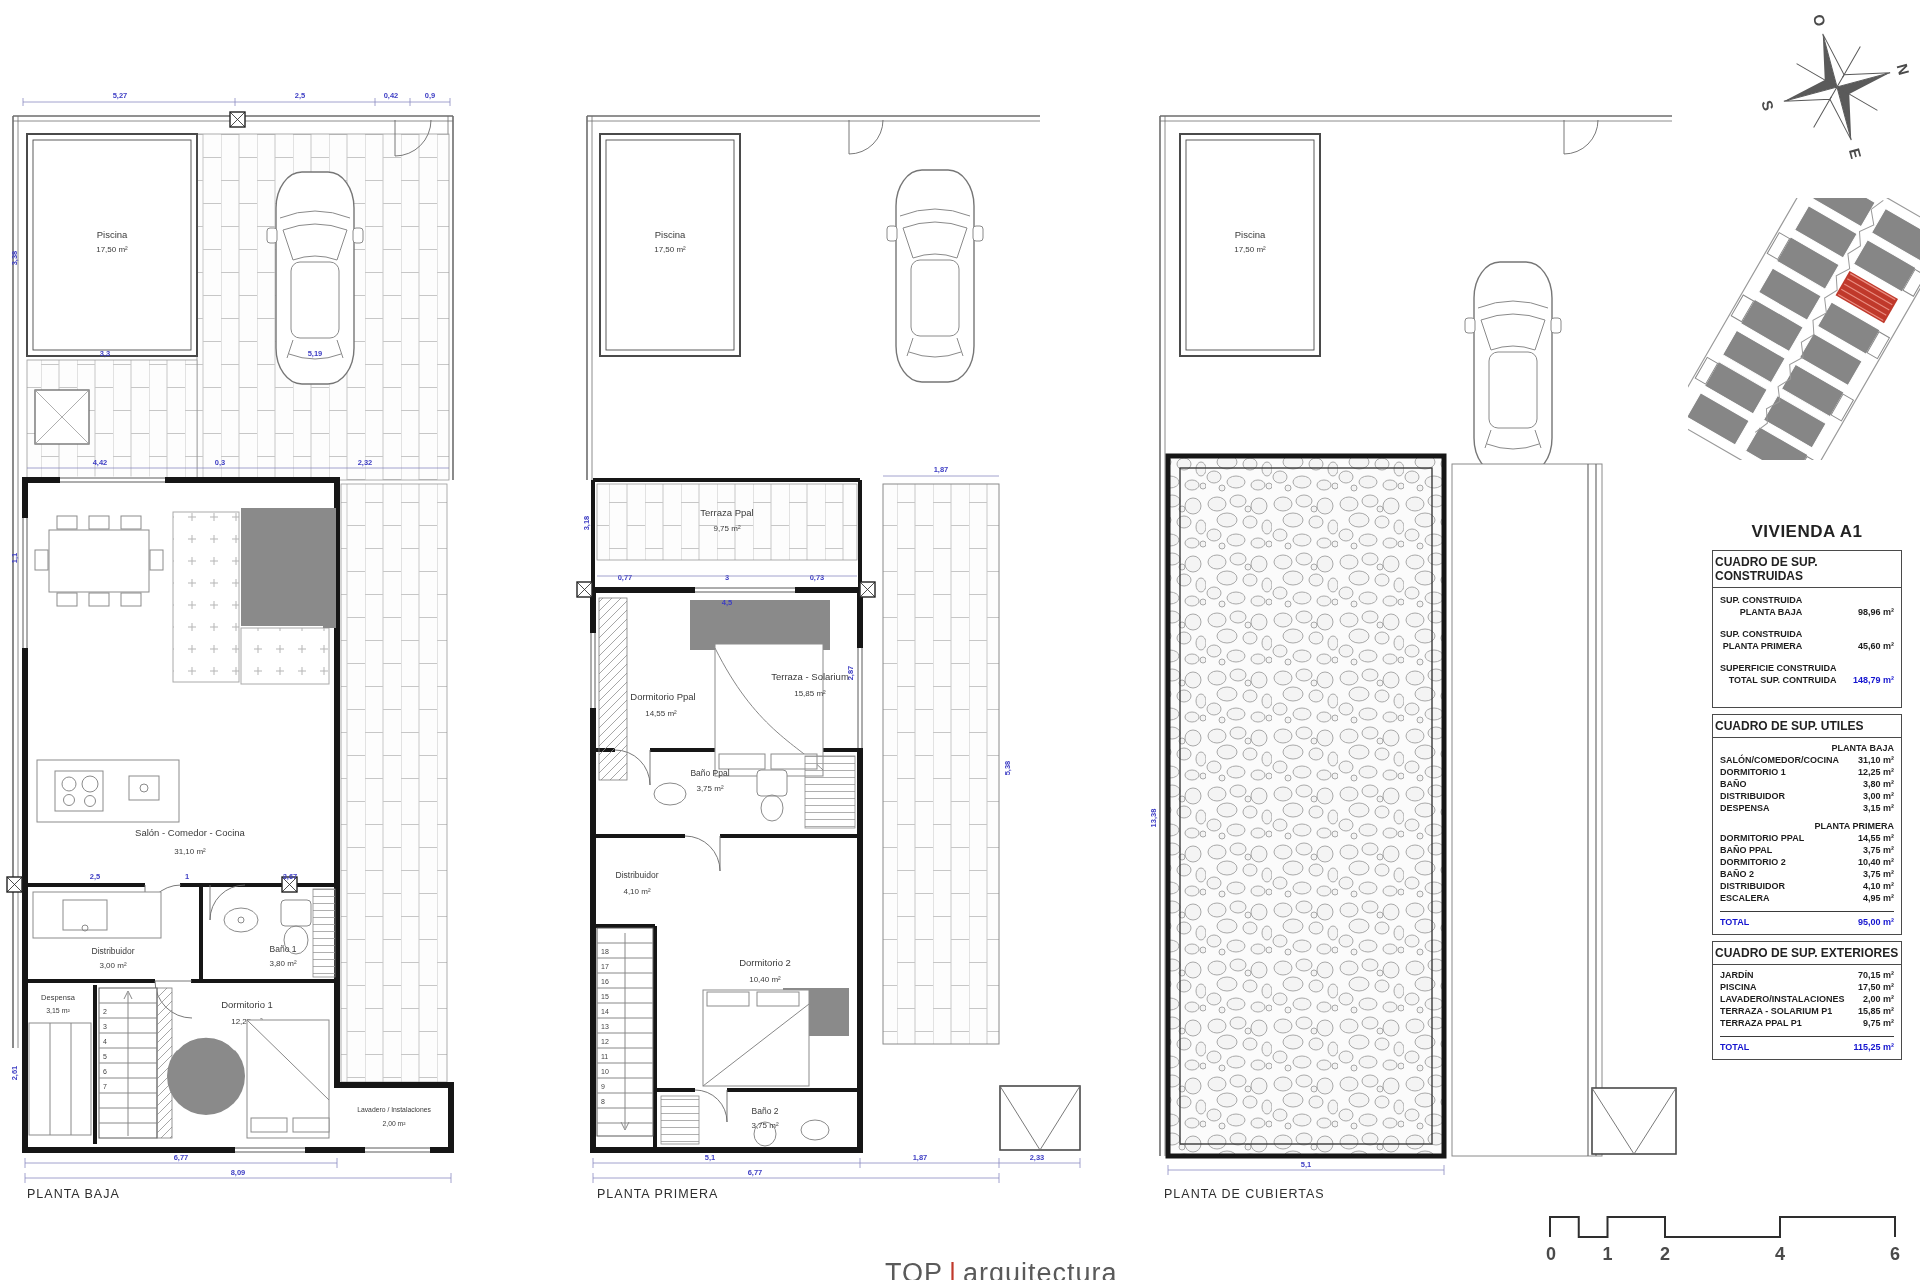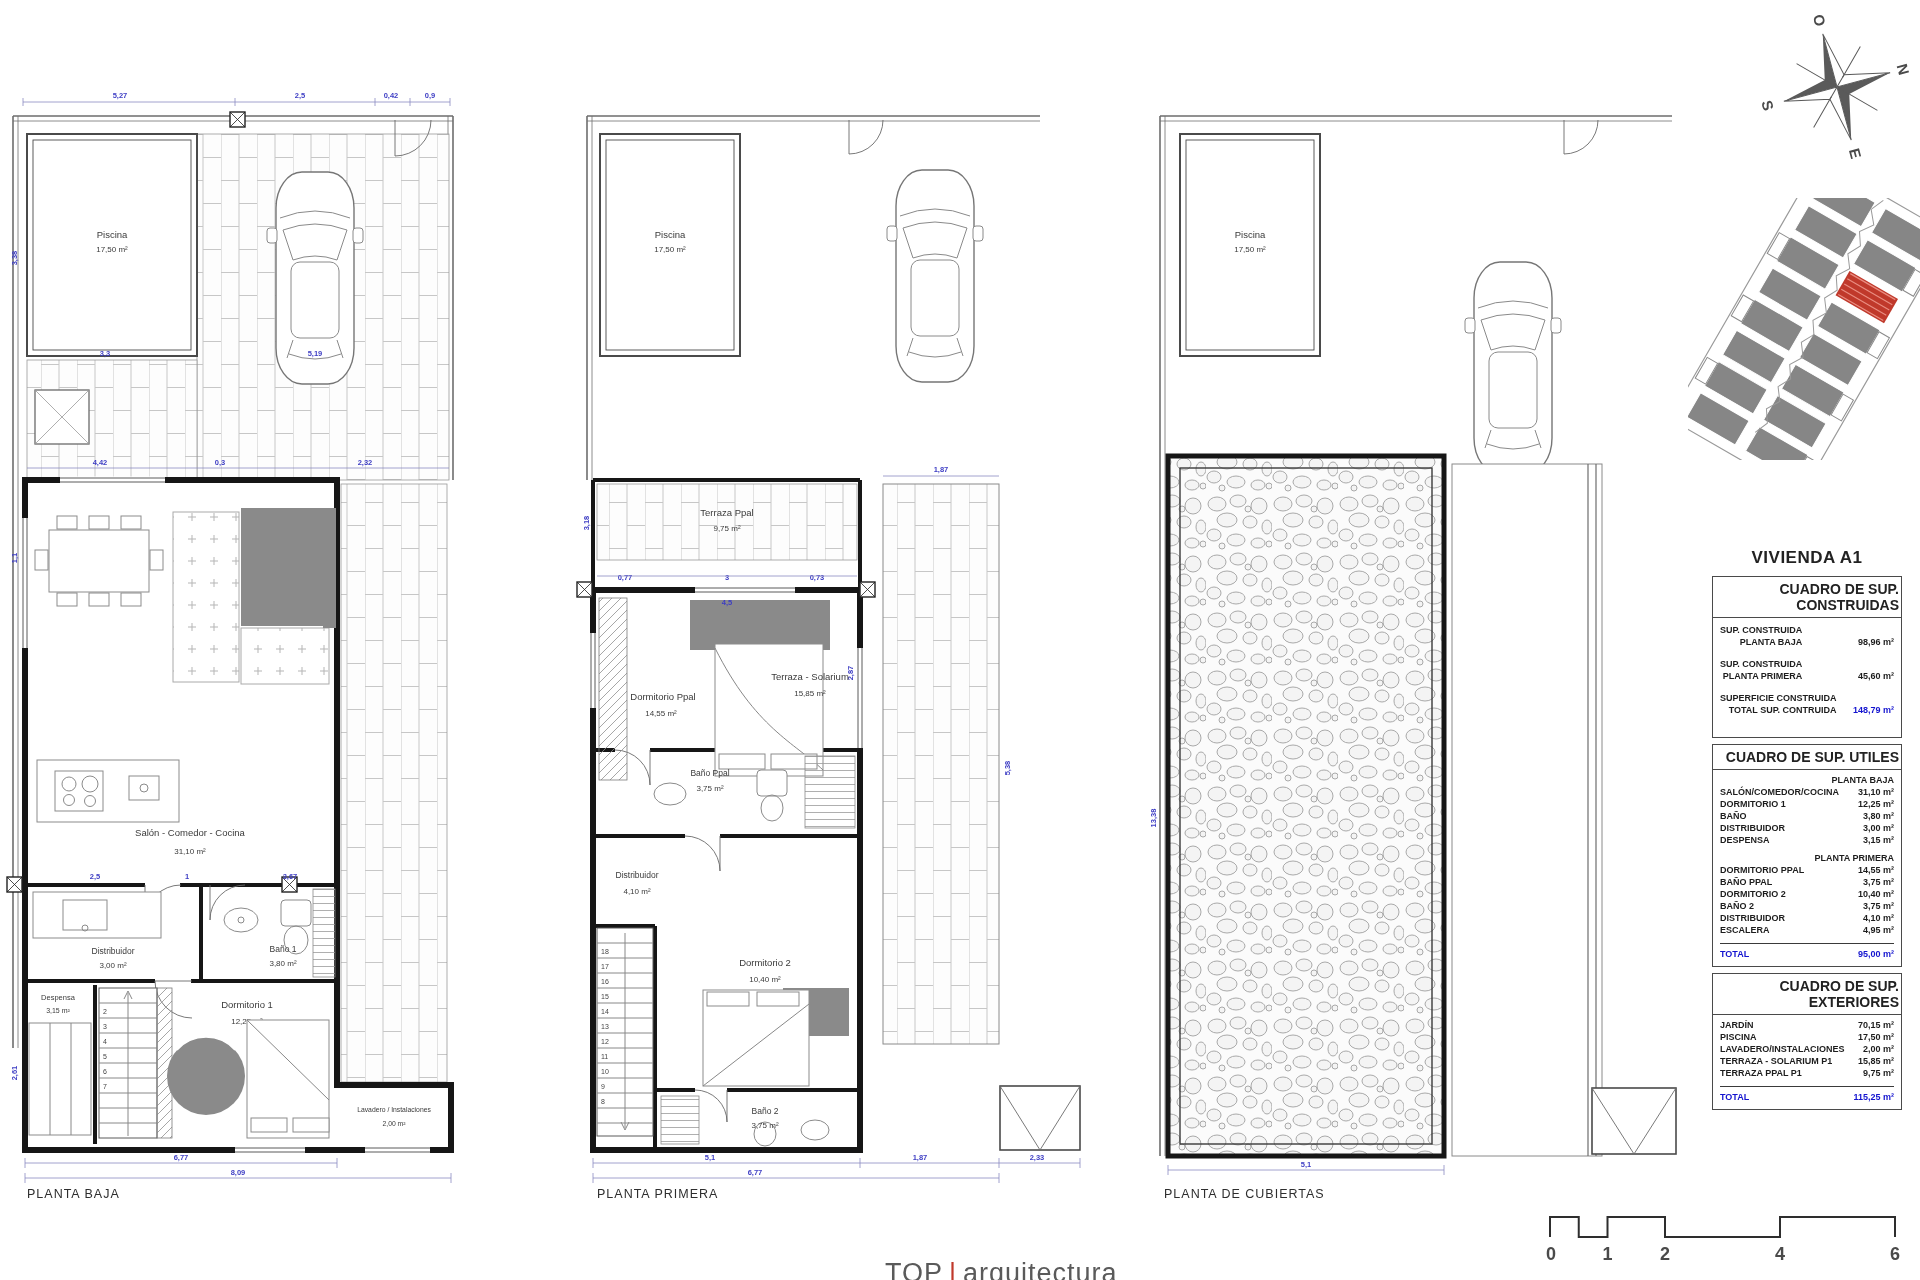--- a/index.html
+++ b/index.html
@@ -15,22 +15,22 @@
   .dimline{stroke:#8a8ac2;stroke-width:.8;fill:none;}
   .fence{stroke:#6e6e6e;fill:none;}
   .thin{stroke:#888;fill:none;stroke-width:1;}
   .furn{stroke:#8b8b8b;fill:#fff;stroke-width:1;}
   .wall{stroke:#161616;fill:none;}
   .arc{stroke:#6a6a6a;stroke-width:.9;fill:none;}
   
   #sidebar{width:190px;}
   #sb-title{text-align:center;font-size:17px;font-weight:bold;color:#222;letter-spacing:.5px;margin-bottom:8px;}
   .tbl{border:1.6px solid #4a4a4a;margin-bottom:6px;background:#fff;}
-  .tbl .hd{border-bottom:1.4px solid #4a4a4a;text-align:right;font-weight:bold;
-           font-size:14px;color:#222;padding:4px 2px;}
+  .tbl .hd{border-bottom:1.4px solid #4a4a4a;text-align:left;font-weight:bold;
+           font-size:12px;color:#222;padding:4px 2px;}
   .tbl .bd{padding:6px 7px 6px 7px;text-align:right;}
   .row{display:flex;justify-content:space-between;align-items:flex-end;
        font-size:9px;font-weight:bold;color:#1d1d1d;line-height:12px;}
   .row .v{white-space:nowrap;}
   .row2 .l{line-height:12px;}
   .row2{margin-bottom:10px;}
   .sec{font-size:9px;font-weight:bold;color:#1d1d1d;line-height:12px;margin-top:6px;}
   .rule{border-top:1.8px solid #3a3a3a;margin:7px 0 4px 0;}
   .tot{color:#1313cf;}
   .tot .v{color:#1313cf;}
@@ -479,21 +479,21 @@
       </g>
       <path d="M122,-20 l-6,14 10,12 -9,13 8,12 -7,13 9,12 -8,13 8,12 -7,13 9,12 -8,13 8,12 -7,13 9,12 -8,13 8,12 -7,13 9,12 -8,13 8,12 -6,14" stroke="#9a9a9a" stroke-width="1" fill="none"></path>
       <g>
         <rect x="128" y="58" width="56" height="28" fill="#c0392b"></rect>
         <path d="M130,60 h52 M130,66 h52 M130,72 h52 M130,78 h52 M130,84 h52" stroke="#e98c80" stroke-width="1.2"></path>
       </g>
     </g>
   </g>
 </svg>
 
-<div id="sidebar" class="abs" style="left:1712px;top:548px">
+<div id="sidebar" class="abs" style="left:1712px;top:522px">
   <div id="sb-title">VIVIENDA A1</div>
 
   <div class="tbl">
     <div class="hd">CUADRO DE SUP. CONSTRUIDAS</div>
     <div class="bd">
       <div class="row row2">
         <div class="l">
             <div>SUP. CONSTRUIDA</div>
             <div>PLANTA BAJA</div>
           </div>

